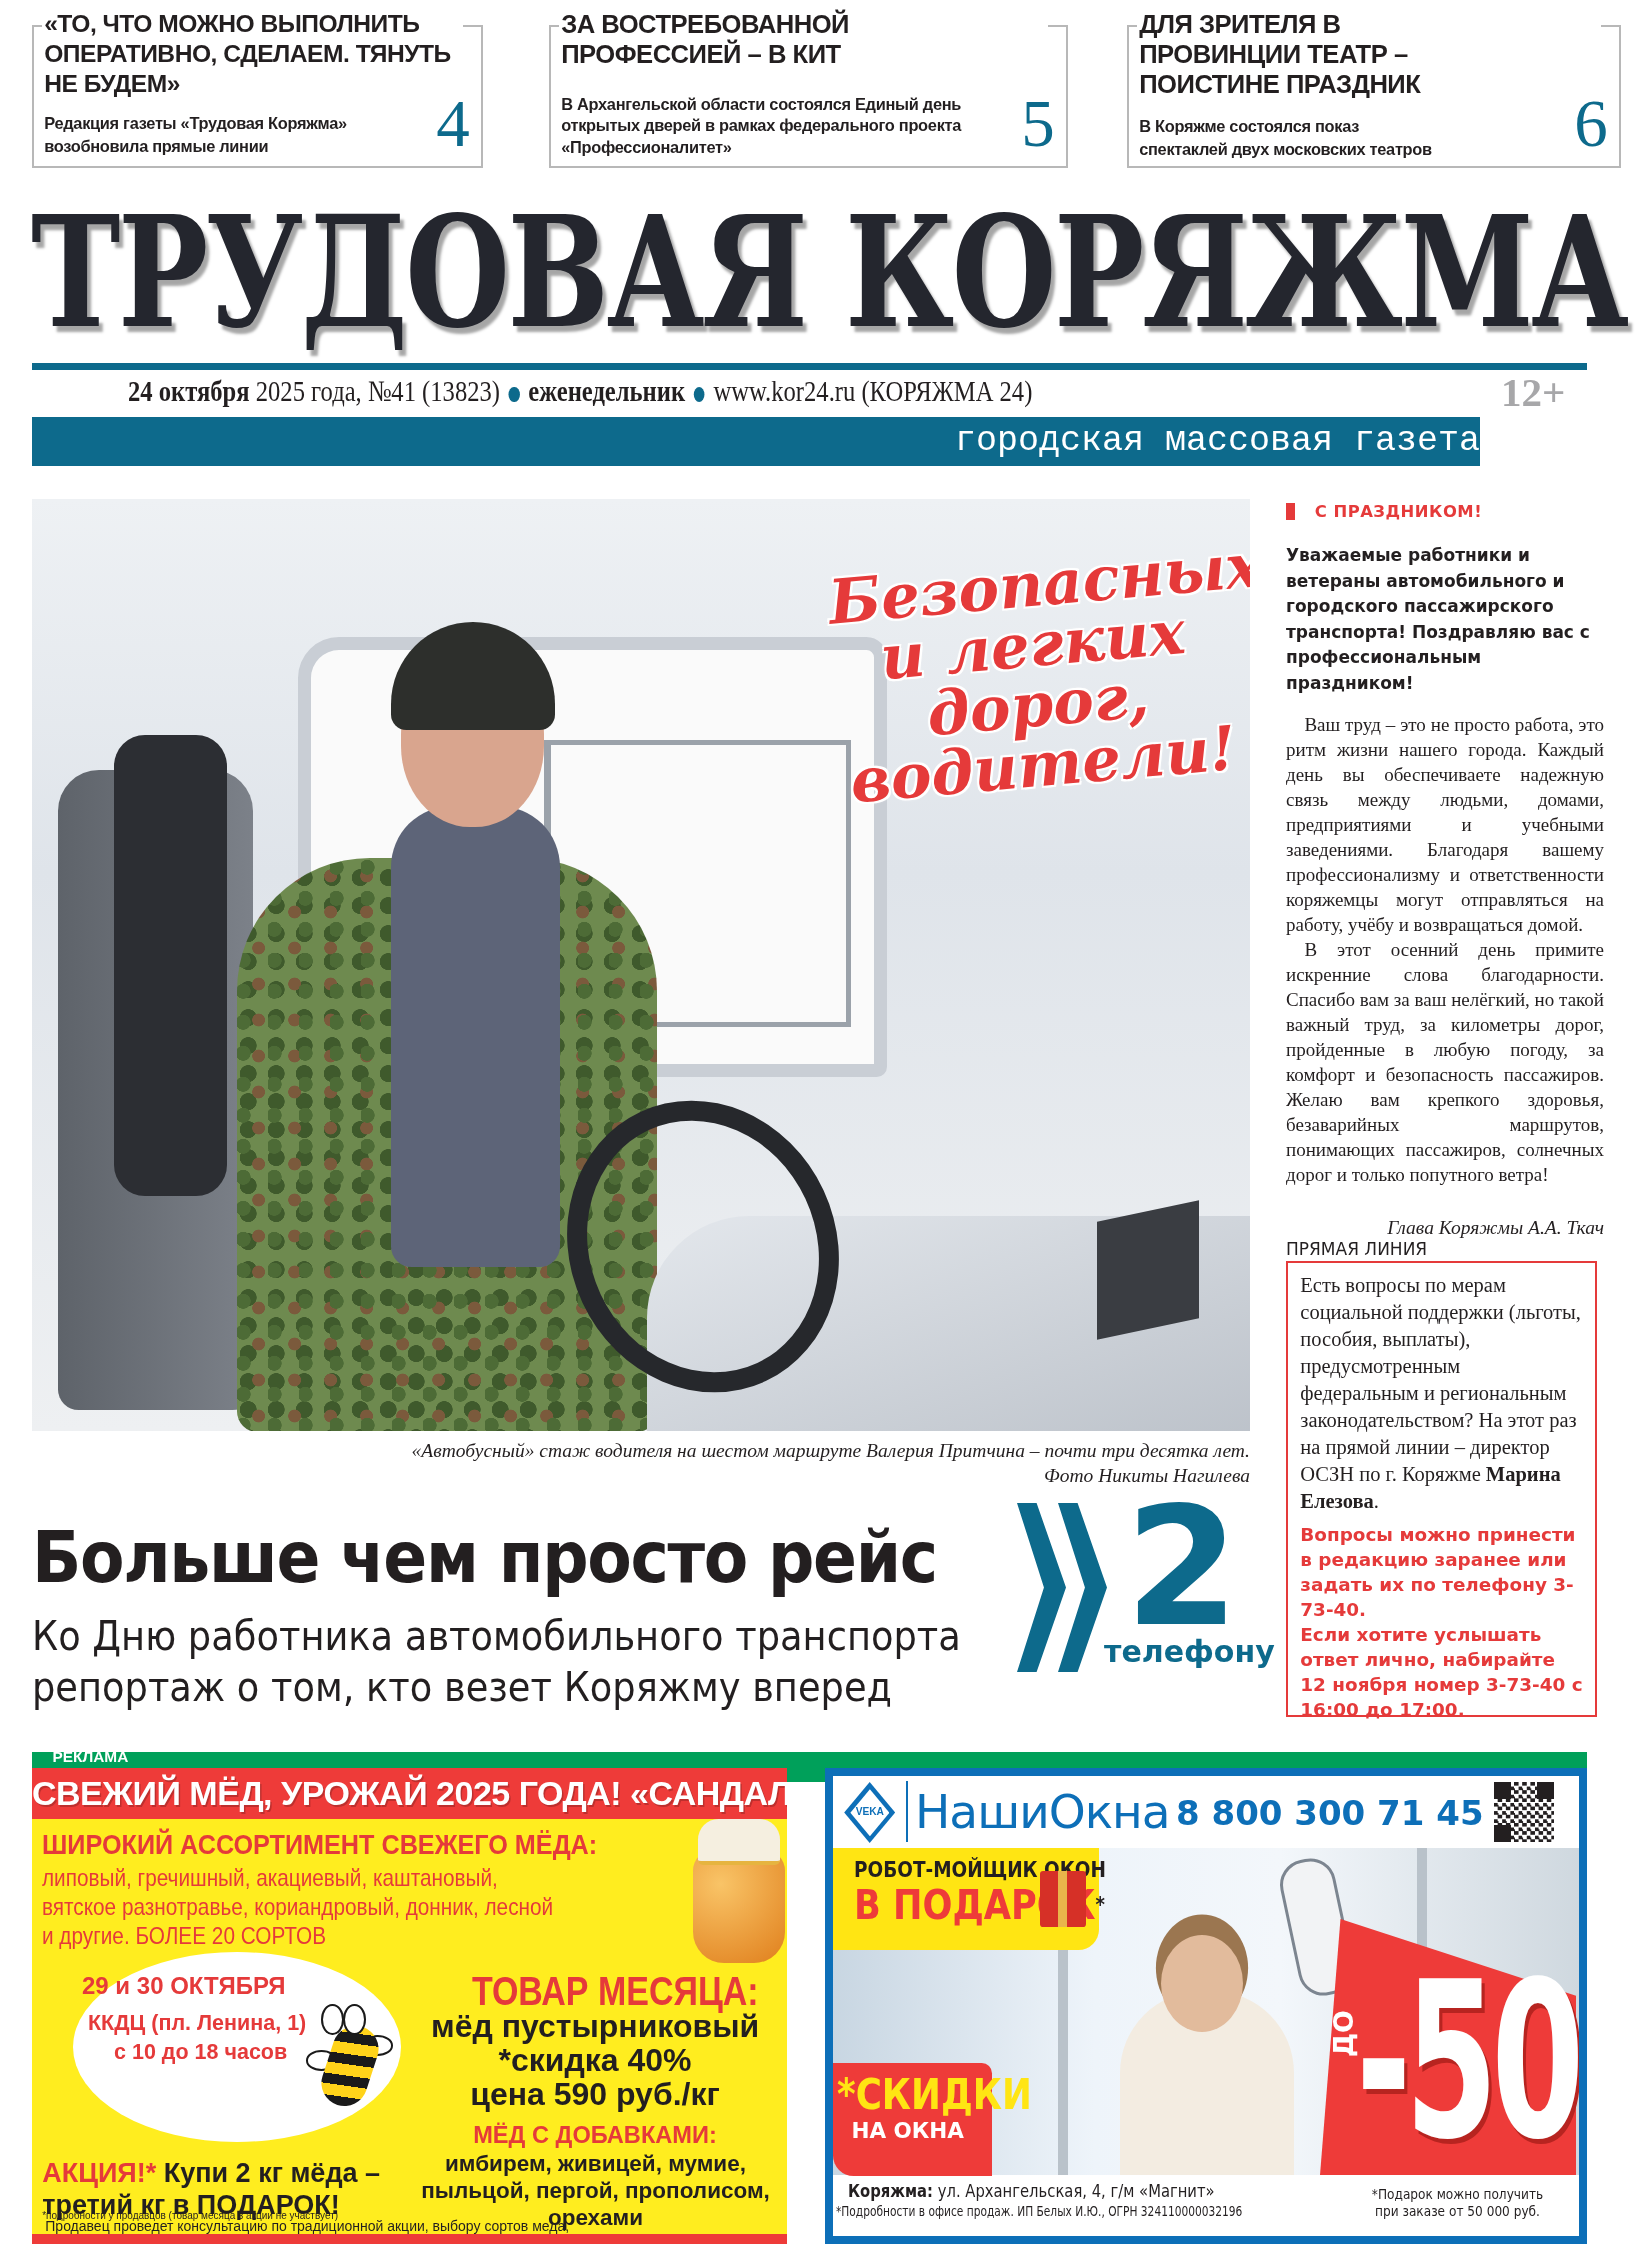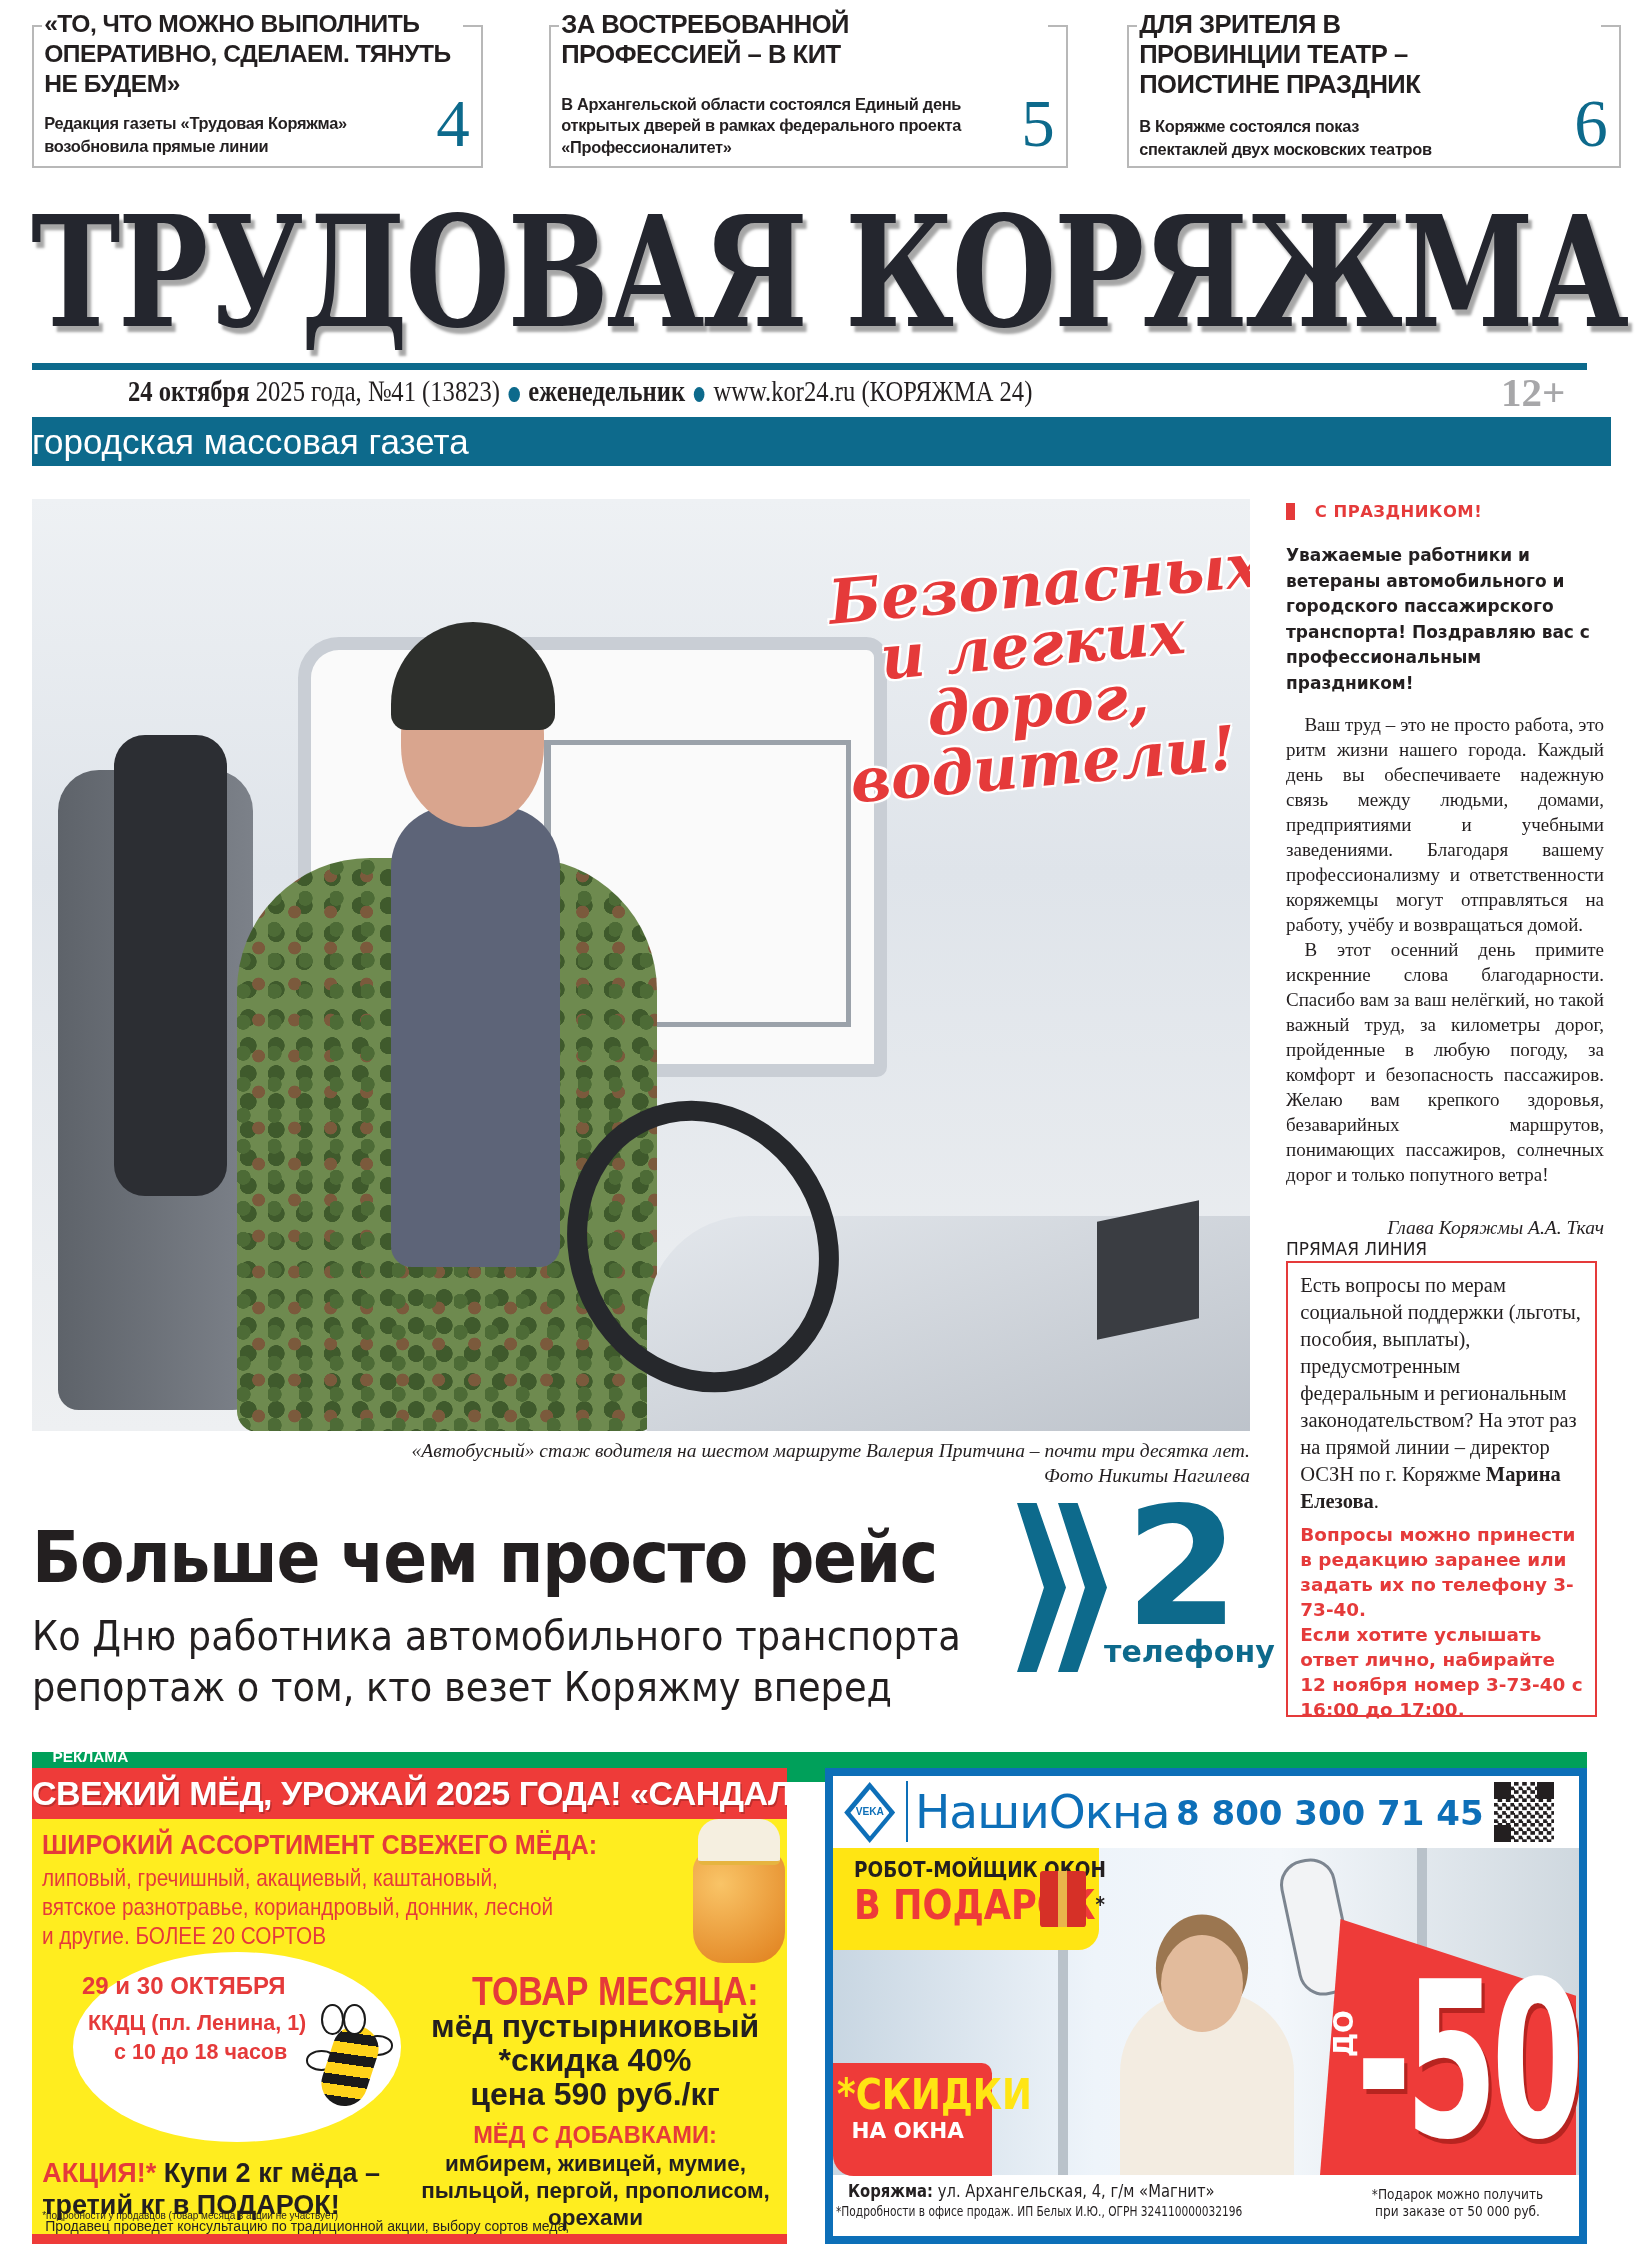--- a/index.html
+++ b/index.html
@@ -20,22 +20,22 @@
   .masthead { position: absolute; left: 31px; top: 200px; width: 1552px; height: 143px;
     font-family: "DejaVu Serif", serif; font-weight: 700; font-size: 154px; line-height: 143px;
     color: #24262e; letter-spacing: -3.1px; text-shadow: 5.1px 6.1px 3.1px rgba(0,0,0,0.35);
     transform: scaleX(0.78); transform-origin: left top; white-space: nowrap; }
   .bar-thin { position: absolute; left: 32px; top: 363px; width: 1555px; height: 7.2px; background: #0d6a8c; }
   .info-row { position: absolute; left: 128px; top: 368px; height: 46px; font-family: "Liberation Serif", serif;
     font-size: 30px; line-height: 46px; color: #231f20; white-space: nowrap; transform: scaleX(0.82); transform-origin: left top; }
   .info-row b { font-weight: 700; }
   .dot { display: inline-block; width: 13.3px; height: 15.4px; border-radius: 50%; background: #0d6a8c; margin: 0 3.1px; vertical-align: -1px; }
   .age { position: absolute; left: 1501px; top: 369px; font-family: "Liberation Serif", serif; font-size: 41px; font-weight: 700; color: #a7a7a9; line-height: 46px; }
-  .subtitle-bar { position: absolute; left: 32px; top: 417px; width: 1579px; height: 49px; background: #0d6a8c;
-    text-align: left; color: #ffffff; font-family: Liberation Sans, sans-serif; font-size: 35px; line-height: 49px; }
+  .subtitle-bar { position: absolute; left: 32px; top: 417px; width: 1448px; height: 49px; background: #0d6a8c;
+    text-align: right; color: #ffffff; font-family: Liberation Mono, monospace; font-size: 35px; line-height: 49px; }
 
   
   .photo { position: absolute; left: 32px; top: 499px; width: 1218px; height: 932px; overflow: hidden;
     background: linear-gradient(180deg, #eef1f4 0%, #dfe4ea 40%, #eef0f2 100%); }
   .ph-window { position: absolute; left: 266px; top: 138px; width: 589px; height: 440px; background: #fafafa; border: 13.3px solid #c9ced5; border-radius: 41px 20.5px 10.2px 10.2px; }
   .ph-window2 { position: absolute; left: 512px; top: 241px; width: 307px; height: 287px; border: 5.1px solid #9ba2aa; border-left-width: 7.2px; }
   .ph-seat { position: absolute; left: 25.6px; top: 271px; width: 195px; height: 640px; background: linear-gradient(90deg,#5e636a,#7c8189); border-radius: 41px 41px 20.5px 20.5px; }
   .ph-fur { position: absolute; left: 82px; top: 236px; width: 113px; height: 461px; background: #2c2e33; border-radius: 31px; }
   .ph-body { position: absolute; left: 205px; top: 359px; width: 420px; height: 574px; border-radius: 133px 133px 20.5px 20.5px;
     background:

